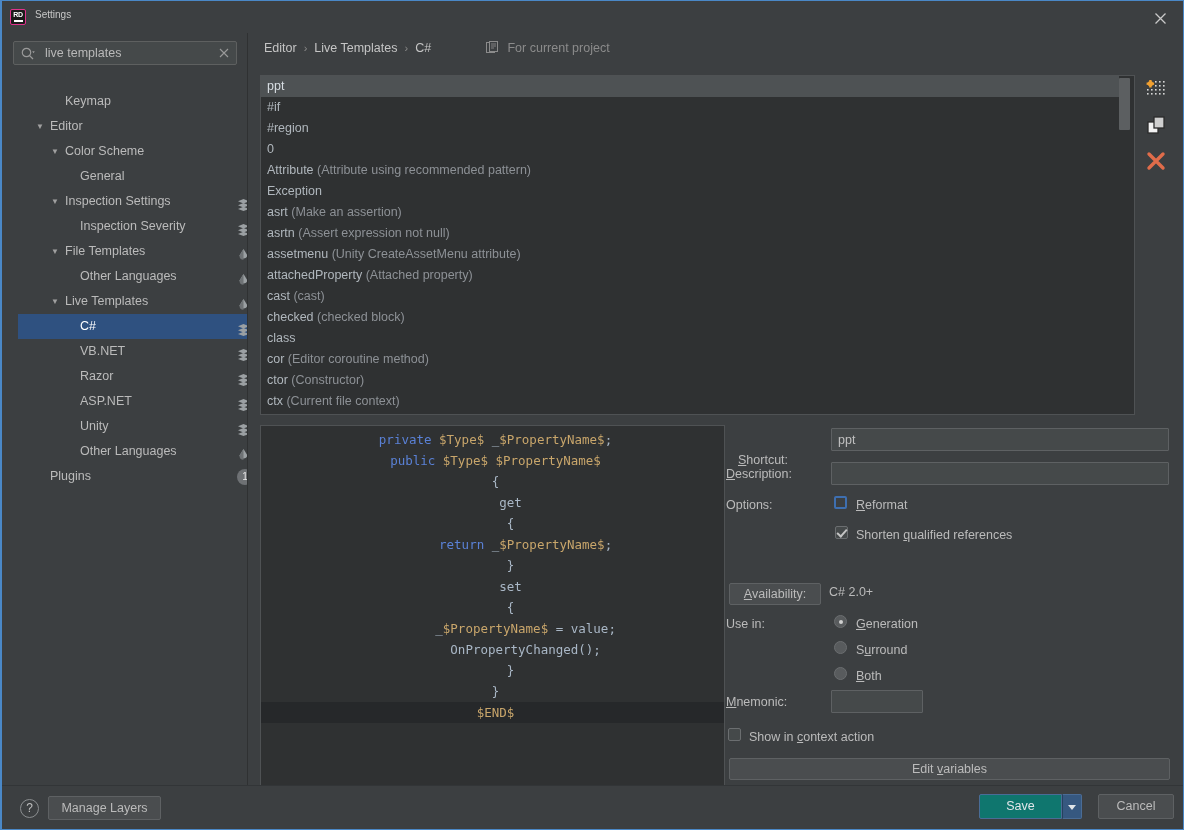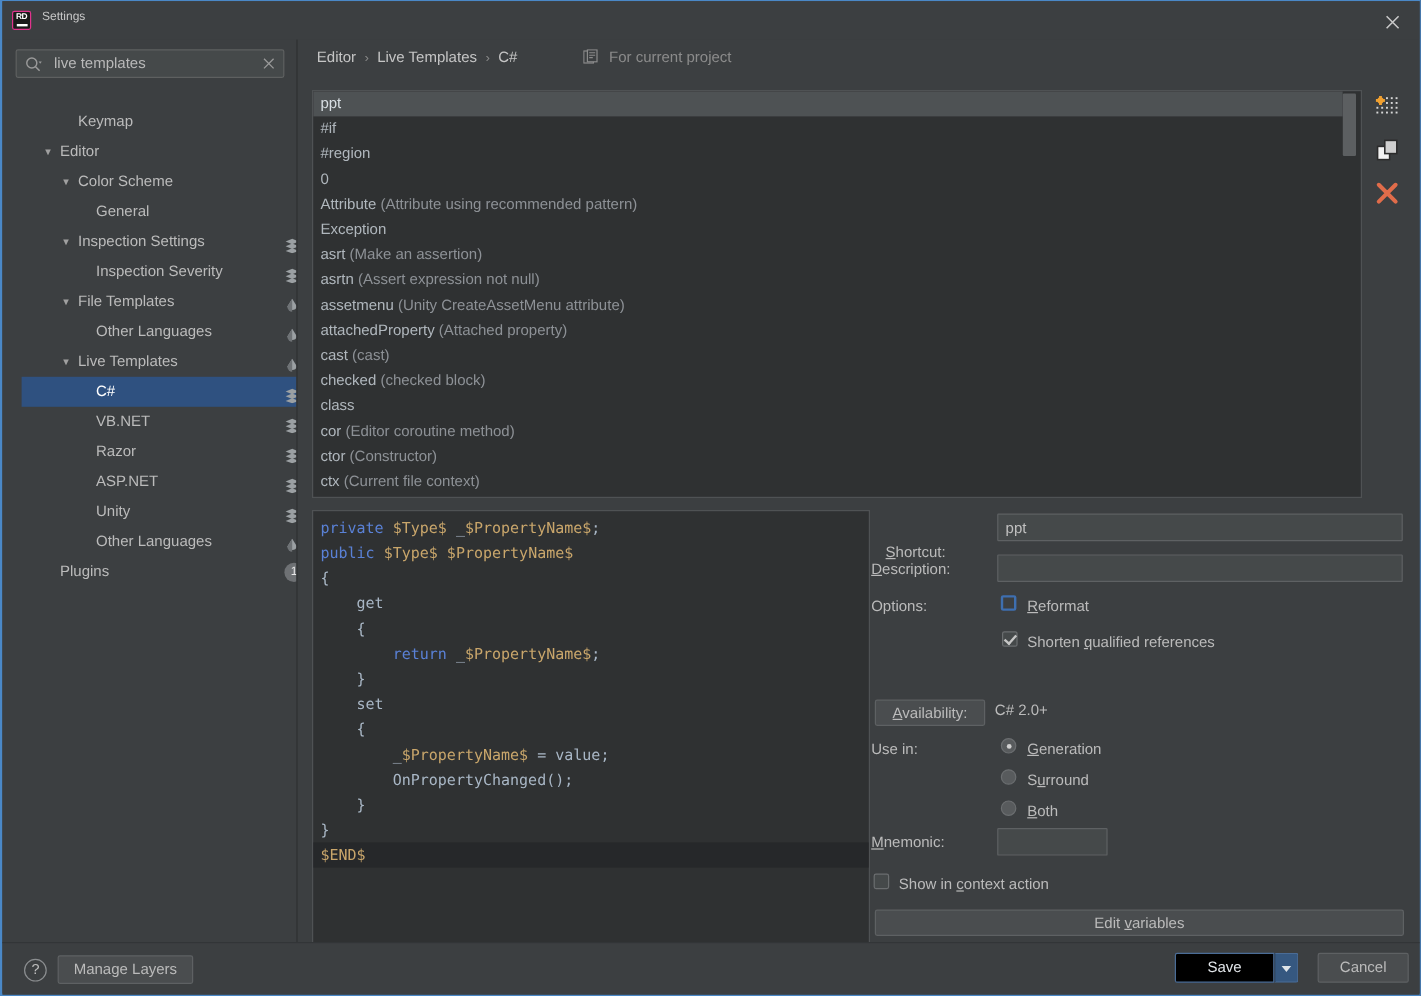--- a/index.html
+++ b/index.html
@@ -203,21 +203,21 @@
   }
   #code {
     position: absolute; left: 0; top: 3px;
     width: 463px;
     font-family: "DejaVu Sans Mono", monospace;
     font-size: 12.5px;
     line-height: 21px;
     white-space: pre;
     color: #a9b7c6;
   }
-  #code .ln { padding-left: 6px; height: 21px; }
+  #code .ln { padding-left: 6px; height: 21px; text-align: center; }
   #code .ln.cur { background: #26282a; }
   .kw  { color: #5a81d6; }
   .var { color: #c9a66b; }
   .plain { color: #a9b7c6; }
 
   
   #form {
     position: absolute; left: 478px; top: 392px;
     width: 458px; height: 372px;
   }
@@ -297,21 +297,21 @@
     font-size: 12px; line-height: 17px; text-align: center;
     cursor: default;
   }
   #manage-btn {
     position: absolute; left: 46px; top: 10px;
     width: 113px; height: 24px; line-height: 22px;
   }
   #save-btn {
     position: absolute; left: 977px; top: 793px;
     width: 83px; height: 25px;
-    background: #000000;
+    background: #0f766e;
     border: 1px solid #4a6c96;
     color: #e2e6ea;
     font-size: 12.5px; line-height: 23px; text-align: center;
     border-radius: 2px 0 0 2px;
     cursor: default;
   }
   #save-arrow {
     position: absolute; left: 1060px; top: 793px;
     width: 20px; height: 25px;
     background: #365880;

